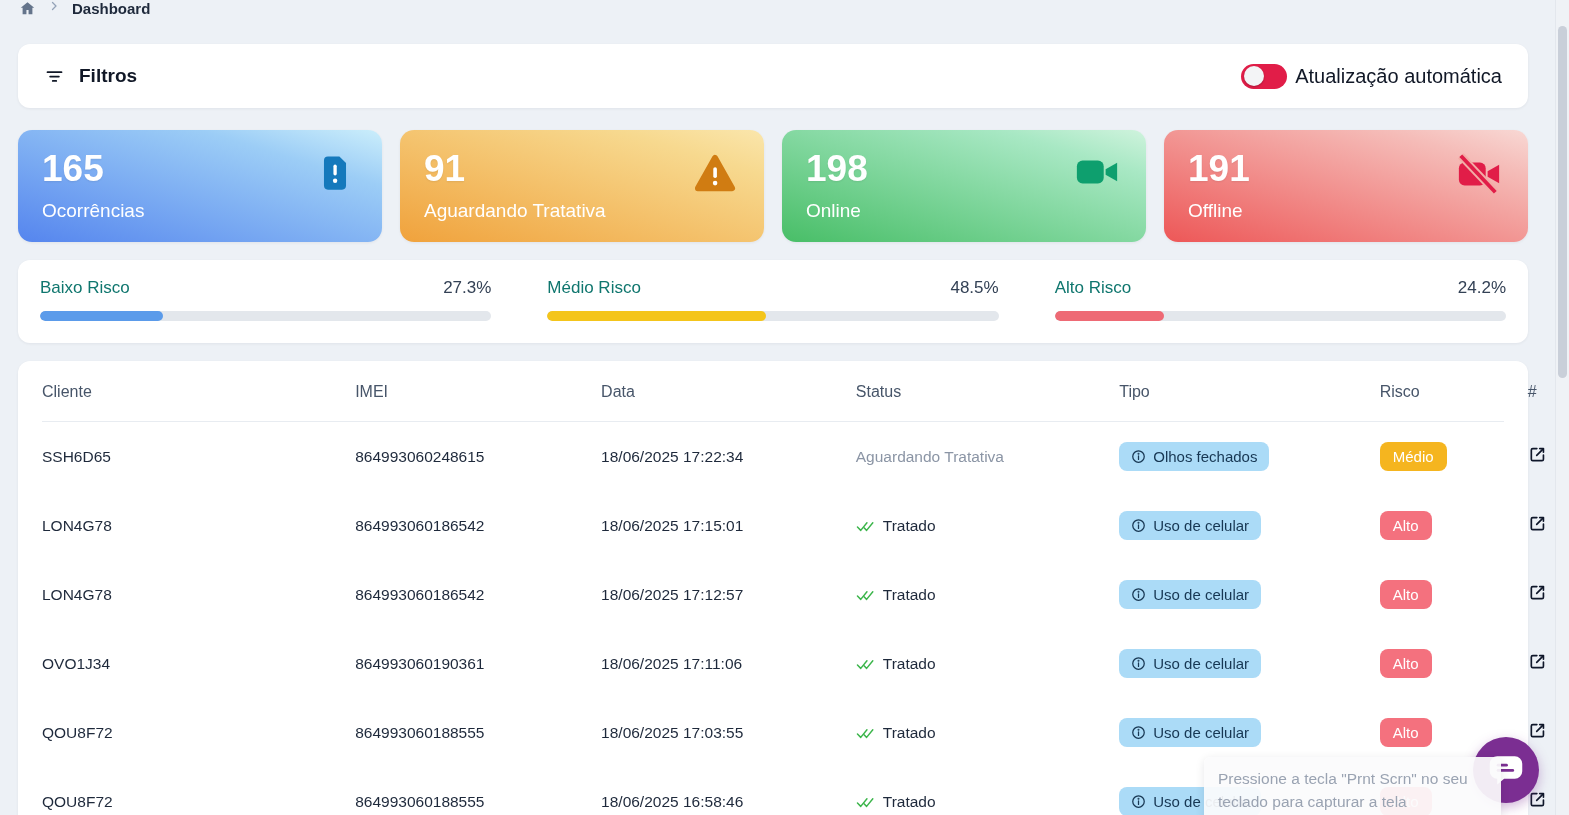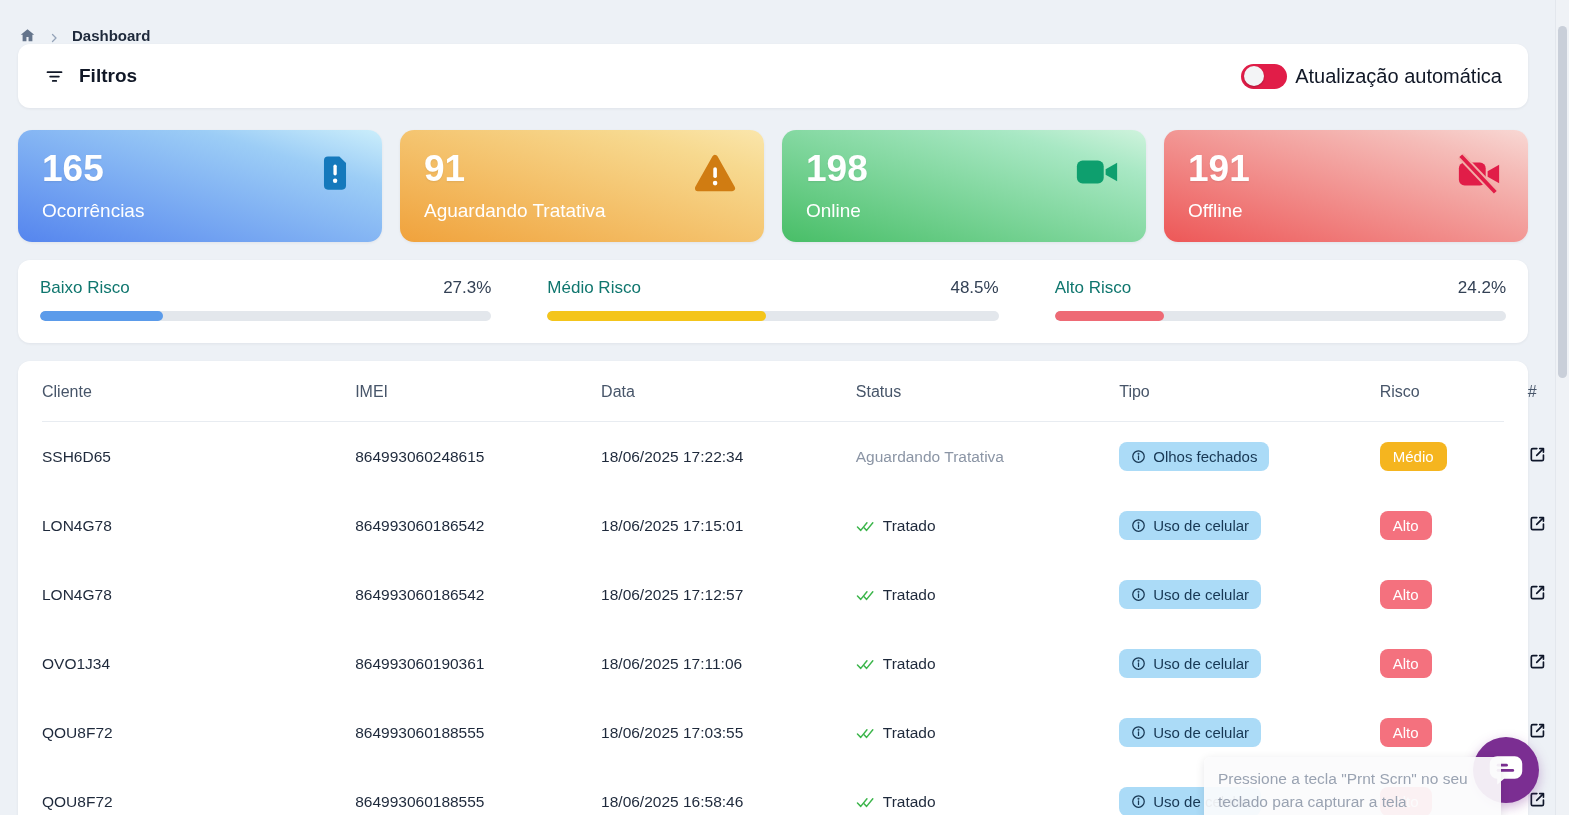--- a/index.html
+++ b/index.html
@@ -1,21 +1,21 @@
 <!DOCTYPE html>
 <html><head>
 <meta charset="utf-8">
 <style>
   * { margin:0; padding:0; box-sizing:border-box; }
   html,body { width:1569px; height:815px; overflow:hidden; }
   body {
     font-family:"Liberation Sans","DejaVu Sans",sans-serif;
     background:#EDF1F6; color:#1E293B; position:relative;
   }
-  .breadcrumb-bar { height:44px; display:flex; align-items:flex-end; gap:12px; padding-left:19px; }
+  .breadcrumb-bar { height:44px; display:flex; align-items:flex-start; gap:12px; padding-left:19px; }
   .breadcrumb-bar svg { display:block; }
   .crumb-sep { color:#94A3B8; font-size:15px; }
   .crumb-page { font-size:15px; font-weight:600; color:#1E293B; }
 
   .content { margin:0 41px 0 18px; }
 
   .card { background:#fff; border-radius:12px; box-shadow:0 1px 3px rgba(15,23,42,.06); }
 
   
   .filter-bar { height:64px; display:flex; align-items:center; justify-content:space-between; padding:0 26px; margin-bottom:22px; }

